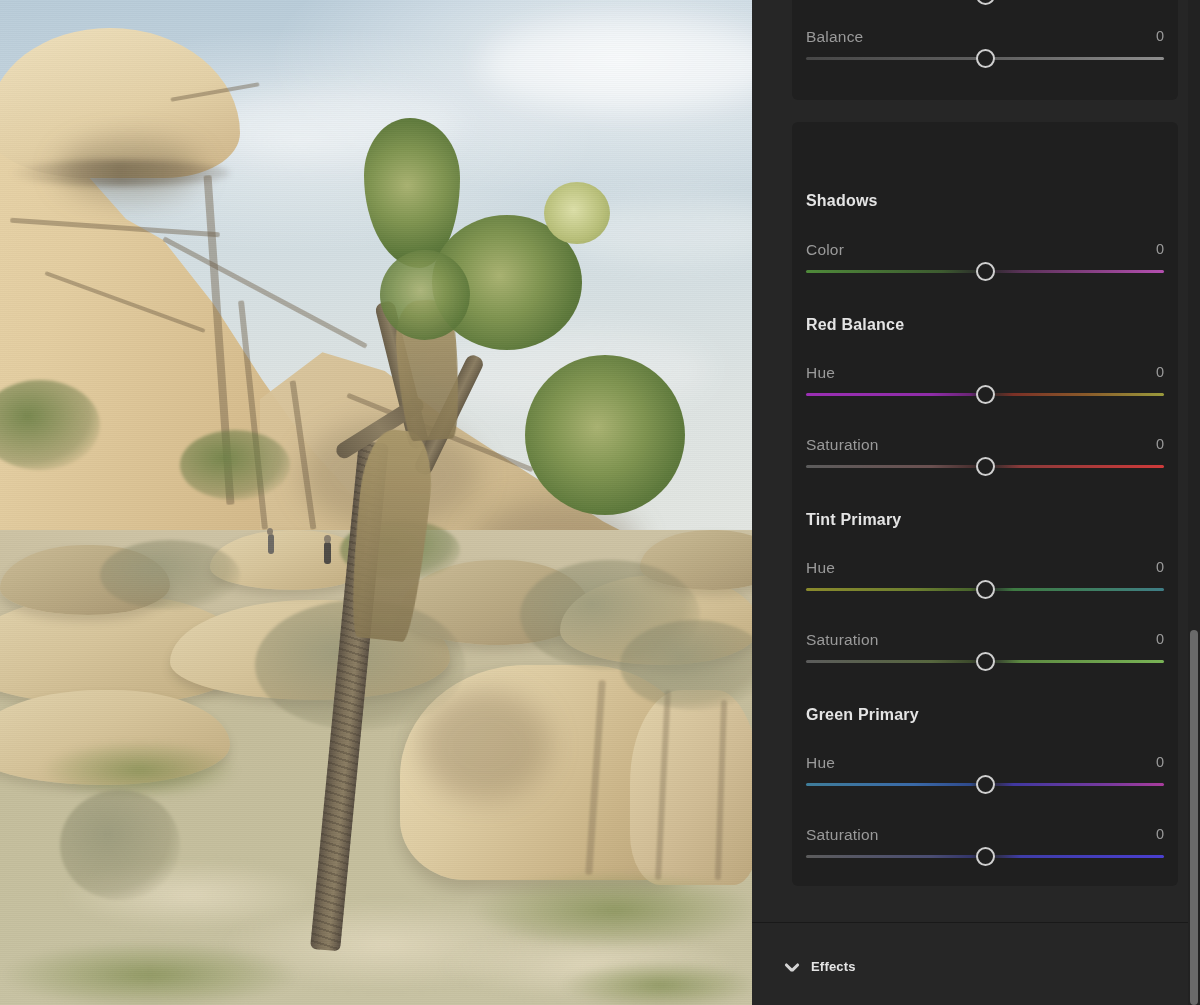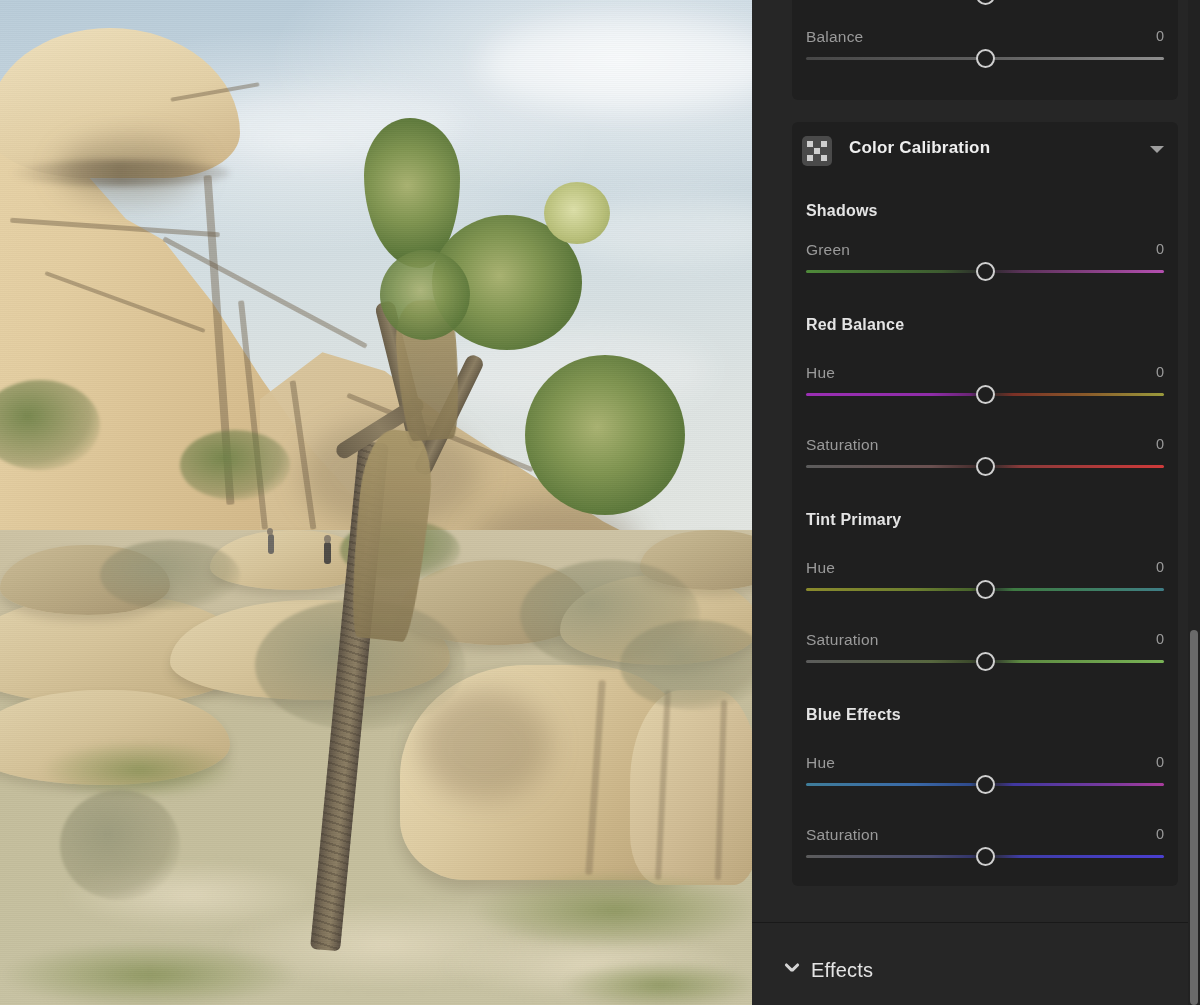--- a/index.html
+++ b/index.html
@@ -226,21 +226,21 @@
   .chevron-down {
     position: absolute; width: 14px; height: 14px;
   }
   .chevron-down::before, .chevron-down::after {
     content: ""; position: absolute; top: 4px;
     width: 10px; height: 2.6px; background: #d4d4d4; border-radius: 2px;
   }
   .chevron-down::before { left: -1px; transform: rotate(45deg); }
   .chevron-down::after  { left: 5px;  transform: rotate(-45deg); }
   .section-label {
-    position: absolute; font-size: 20px; color: #e4e4e4; font-weight: 400; letter-spacing: .2px;
+    position: absolute; font-size: 13px; color: #e4e4e4; font-weight: 700; letter-spacing: .2px;
   }
 
   .scrollbar-track {
     position: absolute; right: 0; top: 0; width: 12px; height: 1005px;
     background: #222;
   }
   .scrollbar-thumb {
     position: absolute; right: 2px;
     width: 8px; border-radius: 4px; background: #6a6a6a;
   }
@@ -345,35 +345,24 @@
         <div class="slider-row" style="top:106px;">
           <div class="slider-label">Balance</div>
           <div class="slider-value">0</div>
           <div class="track" style="background:linear-gradient(90deg,#474747 0%, #5e5e5e 48%, #5e5e5e 52%, #8e8e8e 100%);"></div>
           <div class="knob"></div>
         </div>
       </div>
 
       <div class="card" style="top:122px; height:764px;">
 
-        <div class="card-header">
-          <div class="cc-icon">
-            <i style="left:5px;top:5px;"></i>
-            <i style="left:19px;top:5px;"></i>
-            <i style="left:12px;top:12px;"></i>
-            <i style="left:5px;top:19px;"></i>
-            <i style="left:19px;top:19px;"></i>
-          </div>
-          <div class="card-title">Color Calibration</div>
-          <div class="caret-down"></div>
-        </div>
-
-        <div class="group-title" style="top:80px;text-align:right;">Shadows</div>
+
+        <div class="group-title" style="top:70px;text-align:right;">Shadows</div>
         <div class="slider-row" style="top:119px;">
-          <div class="slider-label">Green</div>
+          <div class="slider-label">Color</div>
           <div class="slider-value">0</div>
           <div class="track" style="background:linear-gradient(90deg,#4f8a3a 0%, #3d5b30 38%, #2a2a2a 49%, #2a2a2a 51%, #5a3258 60%, #b44fb0 100%);"></div>
           <div class="knob"></div>
         </div>
 
         <div class="group-title" style="top:194px;">Red Balance</div>
         <div class="slider-row" style="top:242px;">
           <div class="slider-label">Hue</div>
           <div class="slider-value">0</div>
           <div class="track" style="background:linear-gradient(90deg,#9b2fb4 0%, #8f2da8 35%, #6a2575 46%, #2a2a2a 49%, #2a2a2a 51%, #7a3026 58%, #8a5a2a 78%, #9a9a3c 100%);"></div>
@@ -393,21 +382,21 @@
           <div class="track" style="background:linear-gradient(90deg,#8a8a2c 0%, #6e8030 30%, #48642c 46%, #2a2a2a 49%, #2a2a2a 51%, #3e7a42 58%, #3f7f6a 85%, #3f7d86 100%);"></div>
           <div class="knob"></div>
         </div>
         <div class="slider-row" style="top:509px;">
           <div class="slider-label">Saturation</div>
           <div class="slider-value">0</div>
           <div class="track" style="background:linear-gradient(90deg,#5c5c5c 0%, #57673f 35%, #3c4a2c 46%, #2a2a2a 49%, #2a2a2a 51%, #5d8a42 60%, #79b356 100%);"></div>
           <div class="knob"></div>
         </div>
 
-        <div class="group-title" style="top:584px;">Blue Effects</div>
+        <div class="group-title" style="top:584px;">Green Primary</div>
         <div class="slider-row" style="top:632px;">
           <div class="slider-label">Hue</div>
           <div class="slider-value">0</div>
           <div class="track" style="background:linear-gradient(90deg,#3f7d9a 0%, #3a6aa8 30%, #2f4a8c 46%, #2a2a2a 49%, #2a2a2a 51%, #4038a0 58%, #7a3a9e 85%, #a93c9c 100%);"></div>
           <div class="knob"></div>
         </div>
         <div class="slider-row" style="top:704px;">
           <div class="slider-label">Saturation</div>
           <div class="slider-value">0</div>
           <div class="track" style="background:linear-gradient(90deg,#5c5c5c 0%, #4a4d72 35%, #33356a 46%, #2a2a2a 49%, #2a2a2a 51%, #3f3da8 60%, #4a3fd0 100%);"></div>

